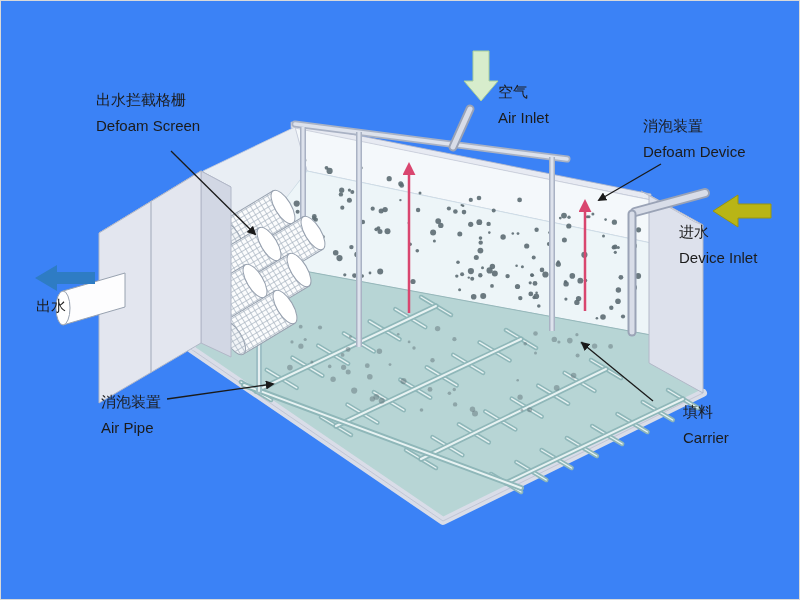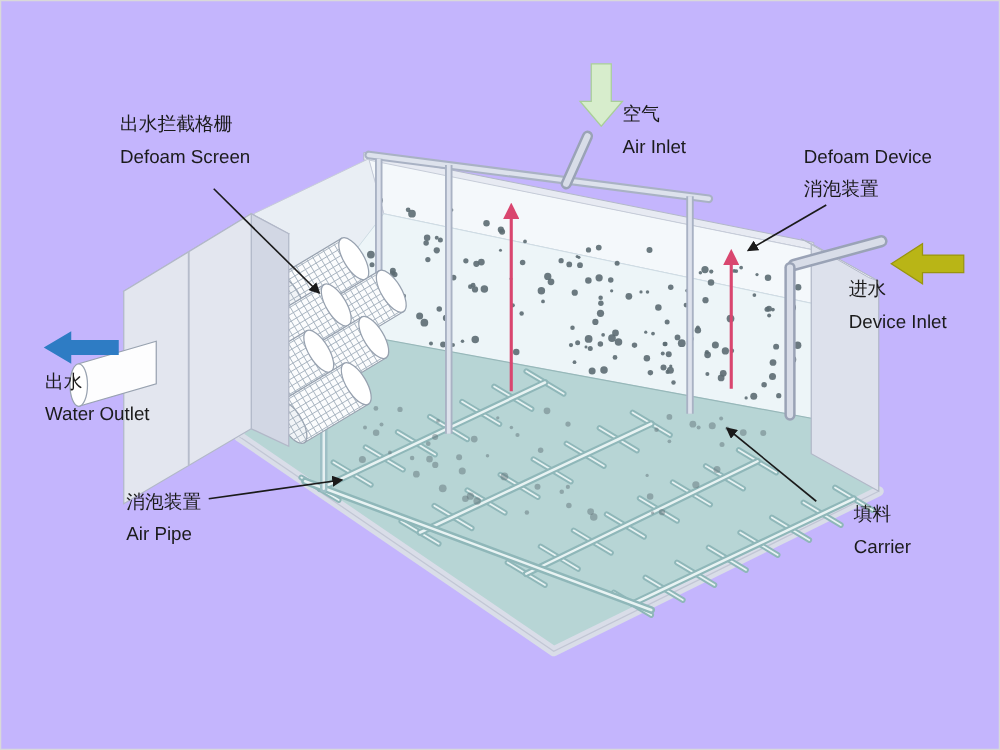--- a/index.html
+++ b/index.html
@@ -1,16 +1,16 @@
 <!DOCTYPE html>
 <html><head>
 <meta charset="utf-8">
 <style>
   html,body{margin:0;padding:0;background:#ffffff;}
-  .stage{position:relative;width:800px;height:600px;background:#c4b5fd;border:1px solid #d9d9d9;
+  .stage{position:relative;width:800px;height:600px;background:#3b82f6;border:1px solid #d9d9d9;
          box-sizing:border-box;overflow:hidden;font-family:"Liberation Sans","DejaVu Sans",sans-serif;}
   .stage svg{position:absolute;left:0;top:0;}
   .label{position:absolute;font-size:15px;line-height:26px;color:#1b1b1b;white-space:nowrap;}
 </style>
 </head>
 <body>
 
 <div class="stage">
 
 <svg width="800" height="600" viewBox="0 0 800 600">
@@ -439,32 +439,31 @@
     <div>出水拦截格栅</div>
     <div>Defoam Screen</div>
   </div>
 
   <div class="label" style="left:497px;top:78px">
     <div>空气</div>
     <div>Air Inlet</div>
   </div>
 
   <div class="label" style="left:642px;top:112px">
+    <div>消泡装置</div>
     <div>Defoam Device</div>
-    <div>消泡装置</div>
   </div>
 
   <div class="label" style="left:678px;top:218px">
     <div>进水</div>
     <div>Device Inlet</div>
   </div>
 
   <div class="label" style="left:35px;top:292px">
     <div>出水</div>
-    <div>Water Outlet</div>
   </div>
 
   <div class="label" style="left:100px;top:388px">
     <div>消泡装置</div>
     <div>Air Pipe</div>
   </div>
 
   <div class="label" style="left:682px;top:398px">
     <div>填料</div>
     <div>Carrier</div>

